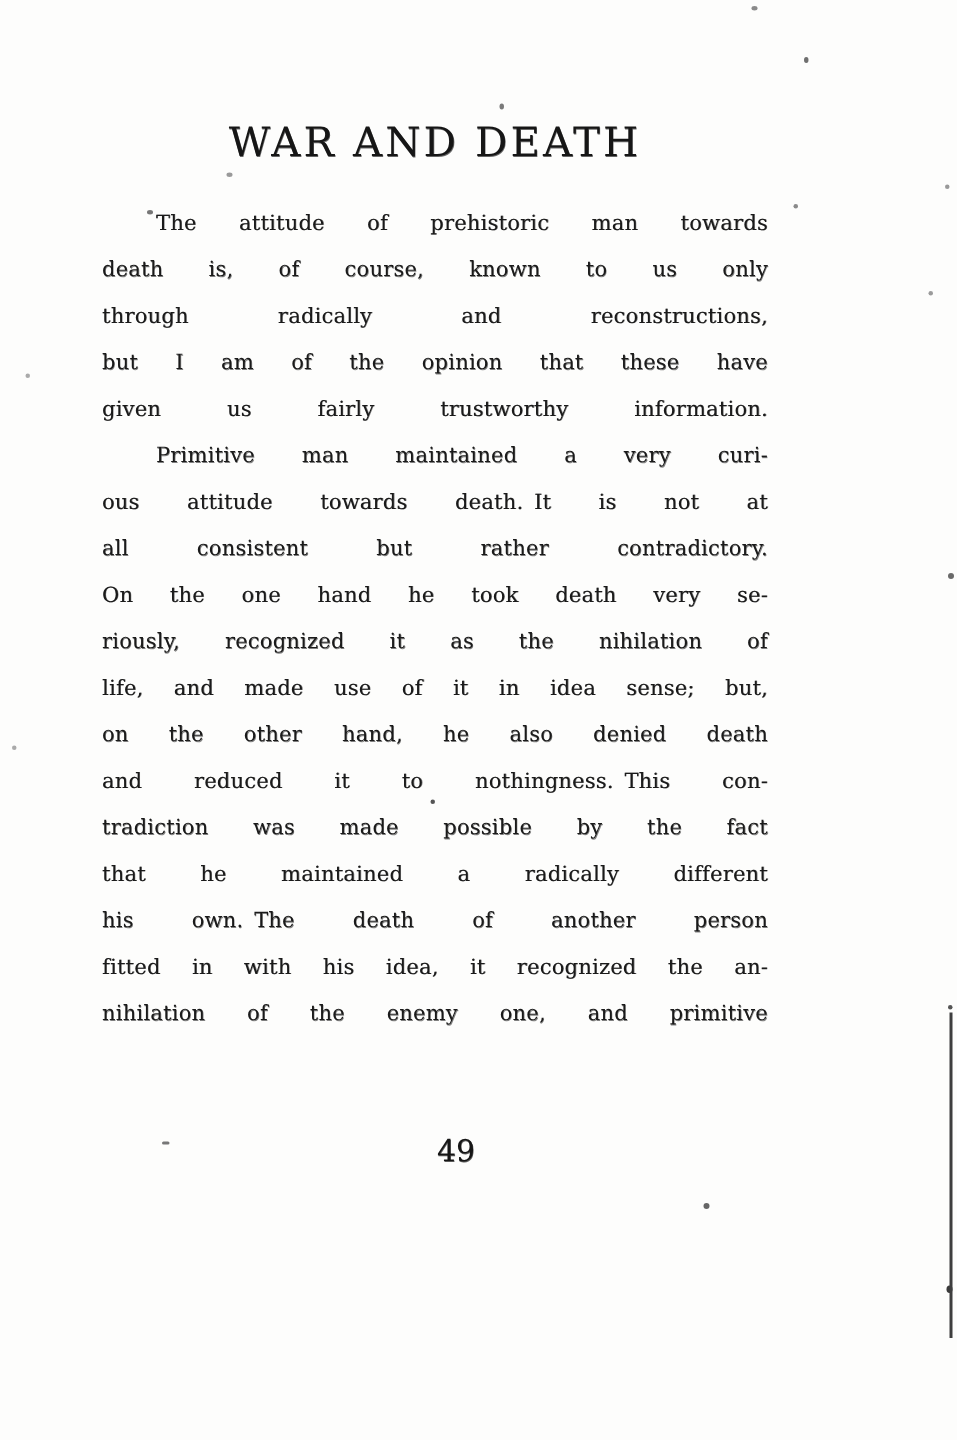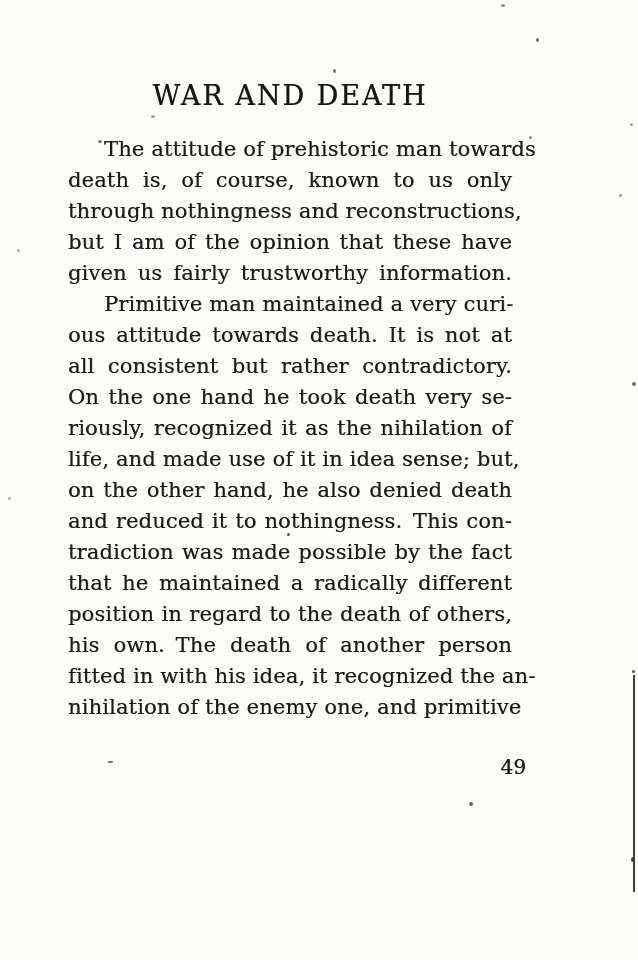--- a/index.html
+++ b/index.html
@@ -28,39 +28,39 @@
     letter-spacing: 2px;
     line-height: 32px;
     color: #161616;
     text-shadow: 0.4px 0.4px 0 rgba(22,22,22,0.65);
   }
   .body-text {
     position: absolute;
     left: 68px;
     top: 134px;
     width: 444px;
-    font-size: 21px;
+    font-size: 14px;
     line-height: 31px;
     letter-spacing: 0.15px;
     color: #1a1a1a;
     text-shadow: 0.4px 0.4px 0 rgba(24,24,24,0.55);
   }
   .line {
     height: 31px;
     text-align: justify;
     text-align-last: justify;
     white-space: nowrap;
   }
   .indent { padding-left: 36px; }
   .page-number {
     position: absolute;
     left: 82px;
     top: 752px;
     width: 444px;
-    text-align: right;
+    text-align: center;
     font-size: 20px;
     line-height: 31px;
     color: #161616;
     text-shadow: 0.4px 0.4px 0 rgba(22,22,22,0.7);
   }
   .speck {
     position: absolute;
     border-radius: 50%;
     display: block;
   }
@@ -76,34 +76,33 @@
 </head>
 <body>
 
 <div class="page">
 
   <h1 class="title">WAR AND DEATH</h1>
 
   <div class="body-text">
     <div class="line indent">The attitude of prehistoric man towards</div>
     <div class="line">death is, of course, known to us only</div>
-    <div class="line">through nothingness and reconstructions,</div>
+    <div class="line">through radically and reconstructions,</div>
     <div class="line">but I am of the opinion that these have</div>
     <div class="line">given us fairly trustworthy information.</div>
     <div class="line indent">Primitive man maintained a very curi-</div>
     <div class="line">ous attitude towards death. It is not at</div>
     <div class="line">all consistent but rather contradictory.</div>
     <div class="line">On the one hand he took death very se-</div>
     <div class="line">riously, recognized it as the nihilation of</div>
     <div class="line">life, and made use of it in idea sense; but,</div>
     <div class="line">on the other hand, he also denied death</div>
     <div class="line">and reduced it to nothingness. This con-</div>
     <div class="line">tradiction was made possible by the fact</div>
     <div class="line">that he maintained a radically different</div>
-    <div class="line">position in regard to the death of others,</div>
     <div class="line">his own. The death of another person</div>
     <div class="line">fitted in with his idea, it recognized the an-</div>
     <div class="line">nihilation of the enemy one, and primitive</div>
   </div>
 
   <div class="page-number">49</div>
 
   <i class="speck" style="left:501px;top:4px;width:4px;height:3px;background:#8a8a8a;"></i>
   <i class="speck" style="left:536px;top:38px;width:3px;height:4px;background:#6f6f6f;"></i>
   <i class="speck" style="left:333px;top:69px;width:3px;height:4px;background:#7a7a7a;"></i>

